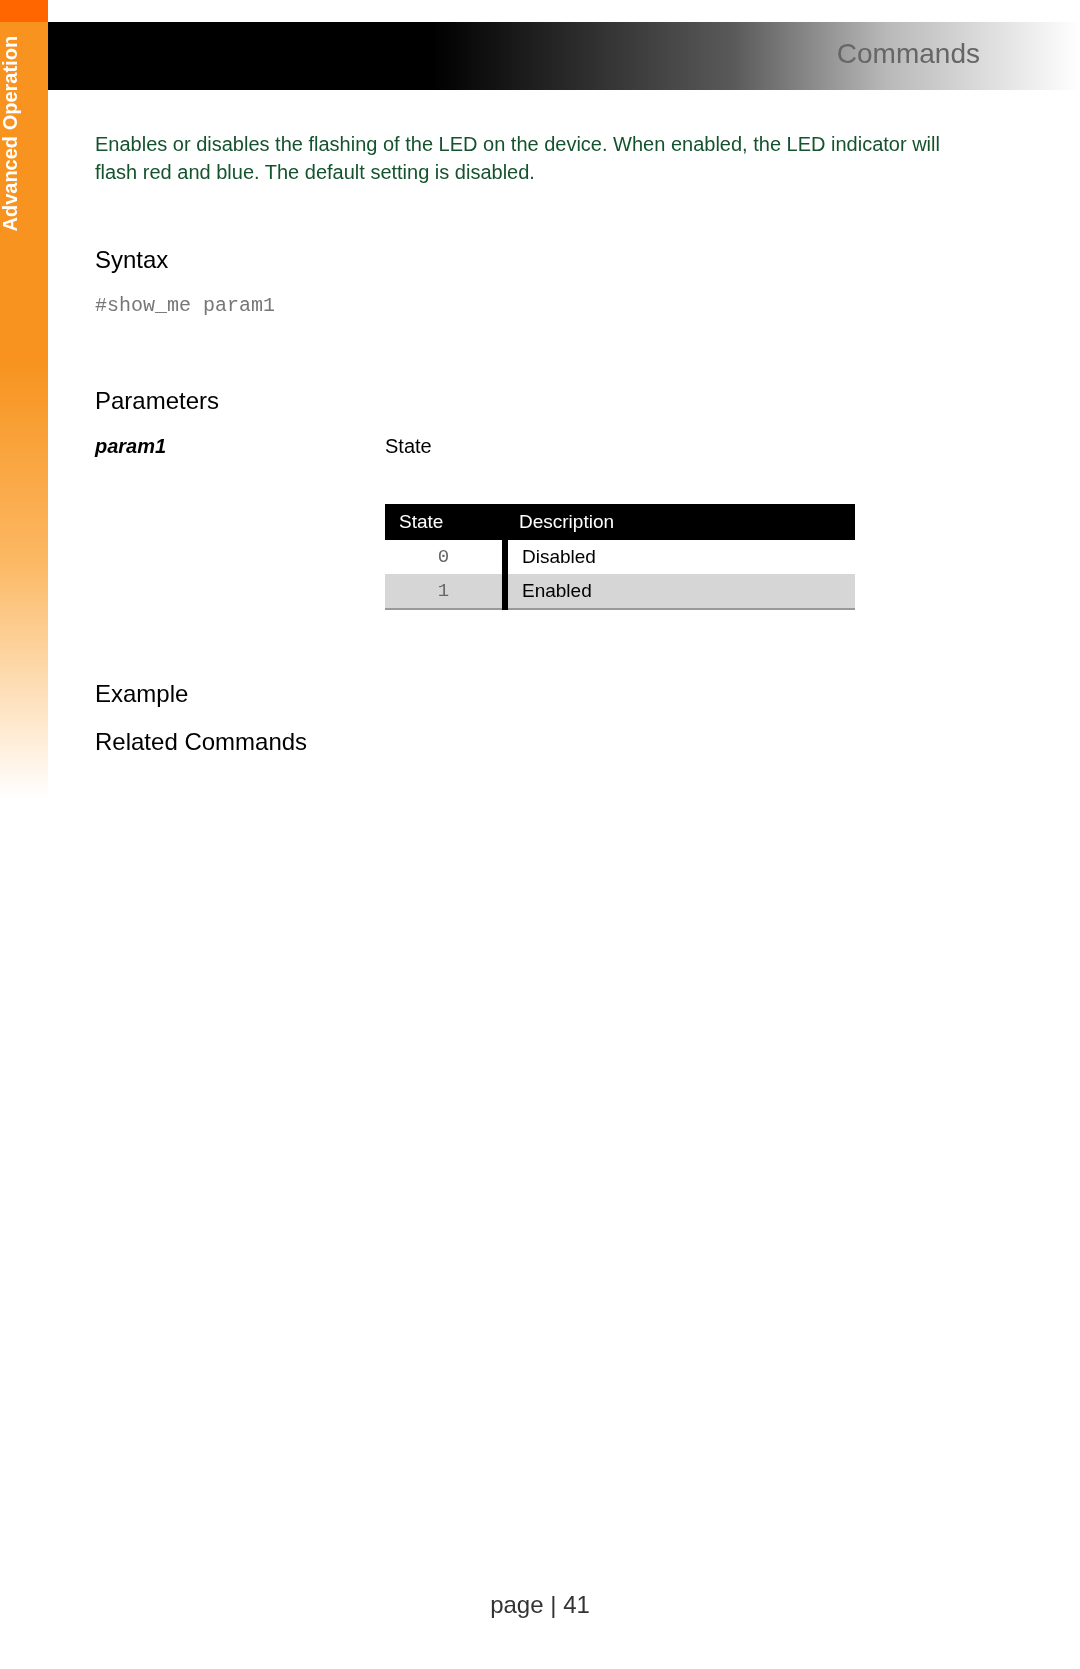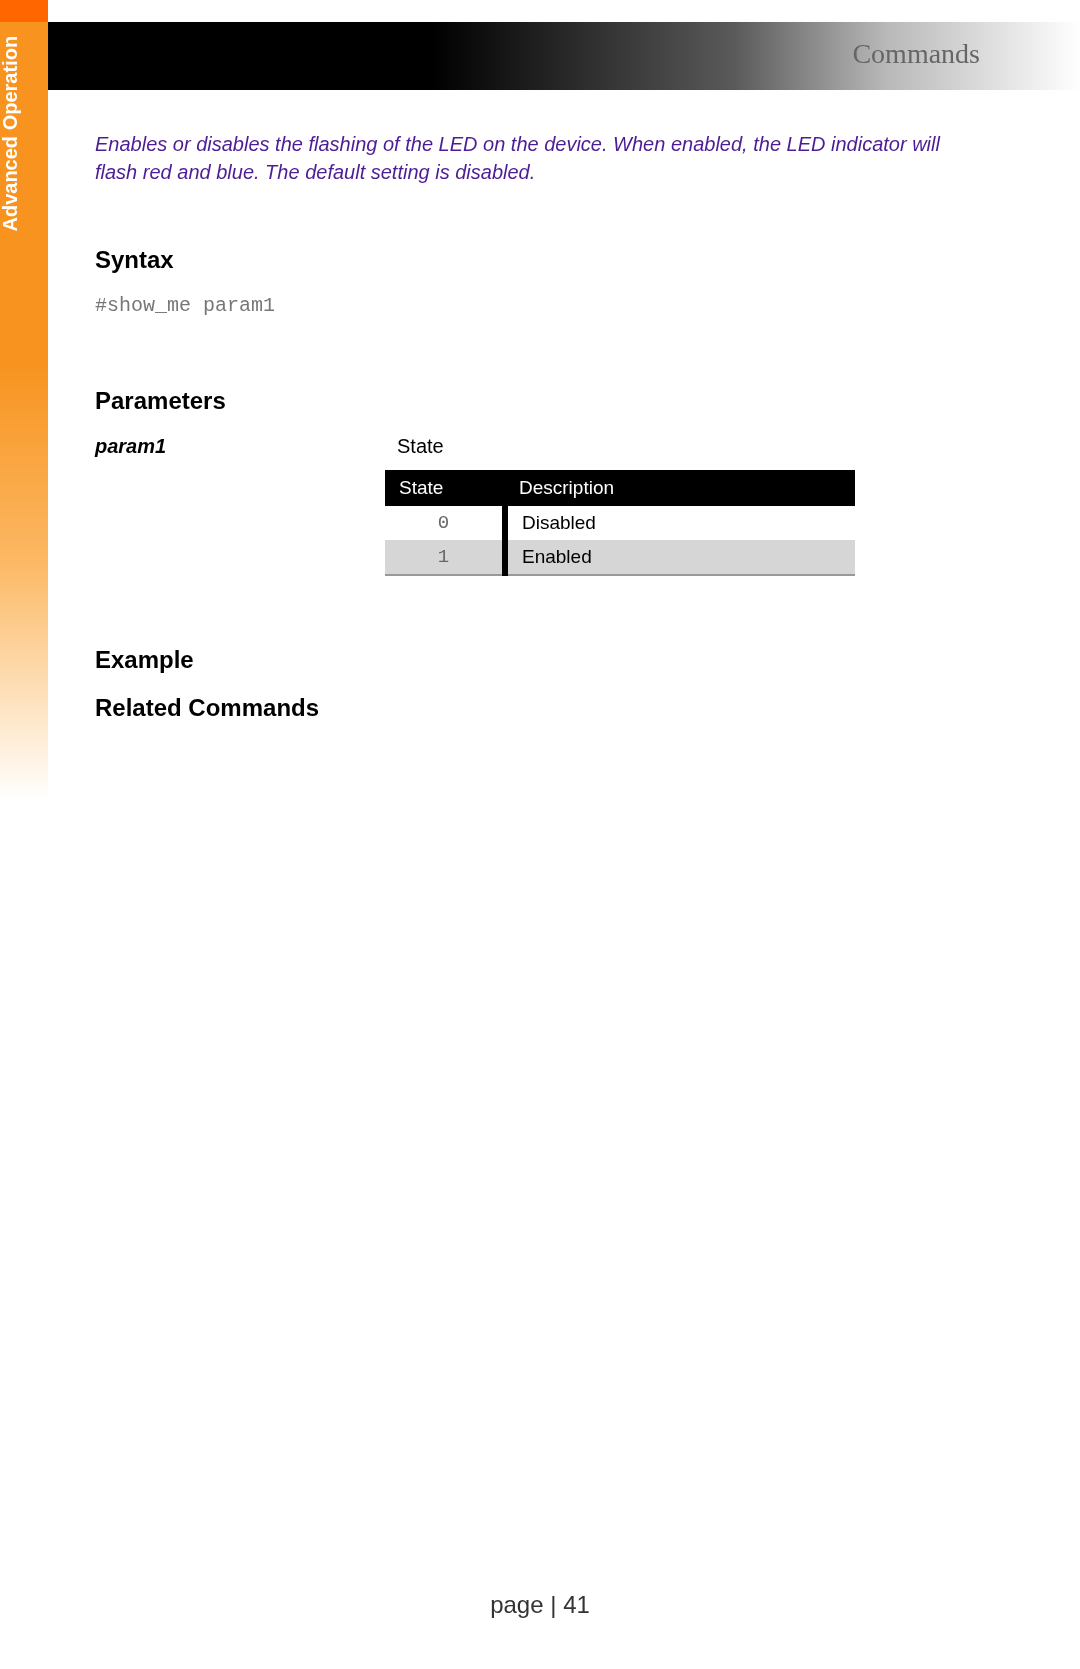--- a/index.html
+++ b/index.html
@@ -54,59 +54,56 @@
       z-index: 1;
     }
     .header-title {
       position: absolute;
       right: 100px;
       top: 38px;
       color: #666;
       font-size: 28px;
       font-weight: normal;
       z-index: 2;
-      font-family: Liberation Serif, serif;
     }
     .content {
       position: absolute;
       left: 95px;
       top: 130px;
       width: 880px;
     }
     .cmd-title {
       color: #f7931e;
       font-family: "Courier New", monospace;
       font-size: 38px;
       font-weight: bold;
       margin-bottom: 25px;
     }
     .description {
       font-size: 20px;
       line-height: 1.4;
-      color: #4c1d95;
+      color: #14532d;
       margin-bottom: 60px;
-      font-style: italic;
     }
     .section-heading {
       font-size: 24px;
-      font-weight: bold;
+      font-weight: normal;
       color: #000;
       margin-bottom: 20px;
     }
     .code-line {
       font-family: "Courier New", monospace;
       font-size: 20px;
       color: #777;
       margin-bottom: 70px;
       white-space: pre;
     }
     .param-row {
       display: flex;
-      margin-bottom: 12px;
-      gap: 12px;
+      margin-bottom: 46px;
     }
     .param-name {
       width: 290px;
       font-size: 20px;
       font-style: italic;
       font-weight: bold;
     }
     .param-label {
       font-size: 20px;
     }

